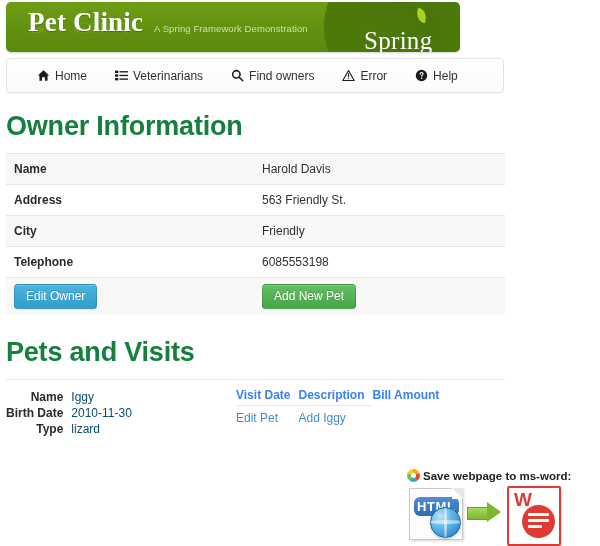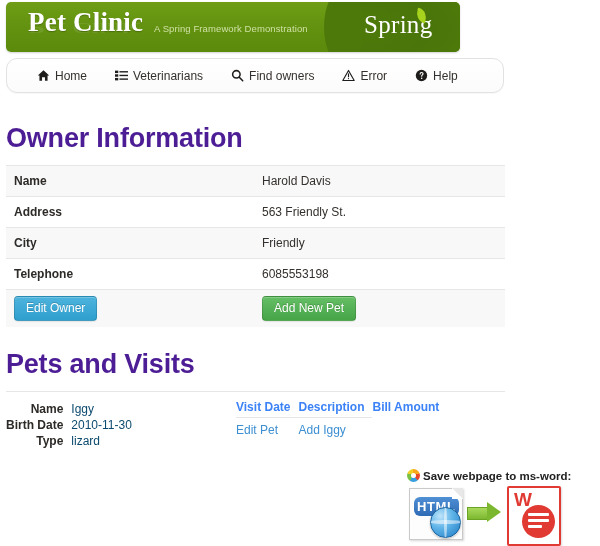--- a/index.html
+++ b/index.html
@@ -84,21 +84,21 @@
     content: "";
     position: absolute;
     left: -18px; top: -14px;
     width: 40px; height: 78px;
     border-radius: 50%;
     background: #4d790a;
   }
   .spring-word {
     position: absolute;
     left: 22px;
-    top: 9px;
+    top: 25px;
     font-family: "Liberation Serif", serif;
     font-size: 25px;
     color: #ffffff;
     letter-spacing: .3px;
   }
   .spring-leaf {
     position: absolute;
     left: 74px;
     top: 7px;
     width: 11px;
@@ -108,21 +108,21 @@
     transform: rotate(17deg);
   }
 
   
   .navbar {
     margin: 6px 0 0 6px;
     width: 496px;
     height: 33px;
     background: linear-gradient(to bottom, #ffffff 0%, #fbfbfb 100%);
     border: 1px solid #e2e2e2;
-    border-radius: 11px;
+    border-radius: 4px;
     display: flex;
     align-items: flex-start;
     box-shadow: 0 1px 1px rgba(0,0,0,.03);
   }
   .nav-item {
     display: flex;
     align-items: center;
     gap: 5px;
     padding: 0 14px;
     height: 100%;
@@ -137,24 +137,24 @@
     align-items: center;
     justify-content: center;
     width: 13px;
     height: 13px;
     color: #1f1d1b;
   }
   .nav-ico svg { display: block; }
 
   
   h1.section-title {
-    margin: 30px 0 0 6px;
+    margin: 18px 0 0 6px;
     font-size: 27px;
     font-weight: bold;
-    color: #4c1d95;
+    color: #15803d;
     letter-spacing: -.2px;
   }
   h1.section-title.second { margin-top: 22px; }
 
   
   .owner-table {
     margin: 11px 0 0 6px;
     width: 499px;
     border-collapse: collapse;
     font-size: 12px;

